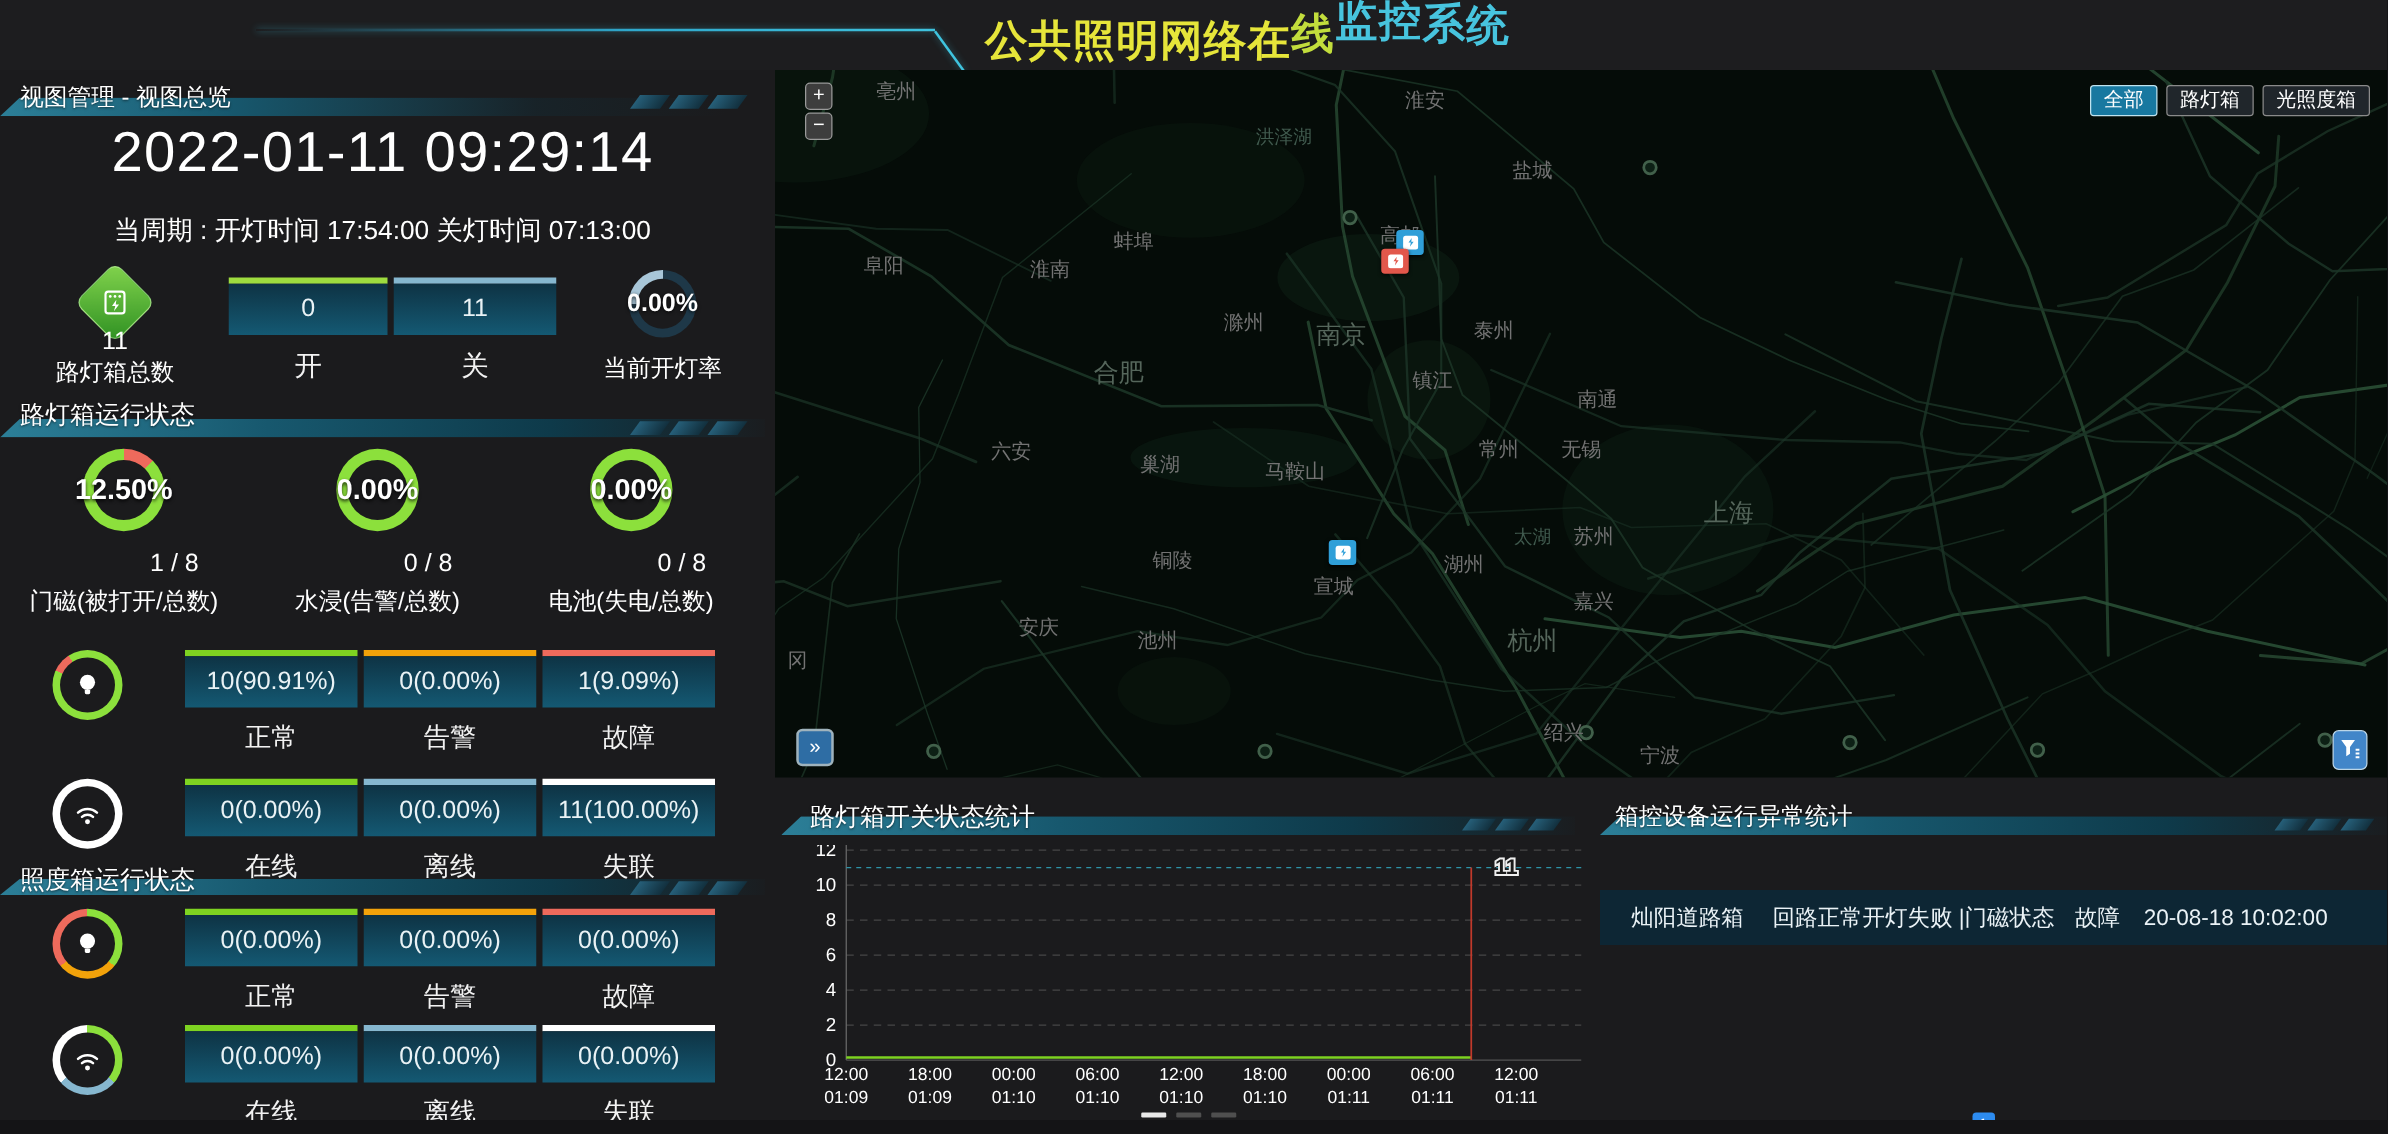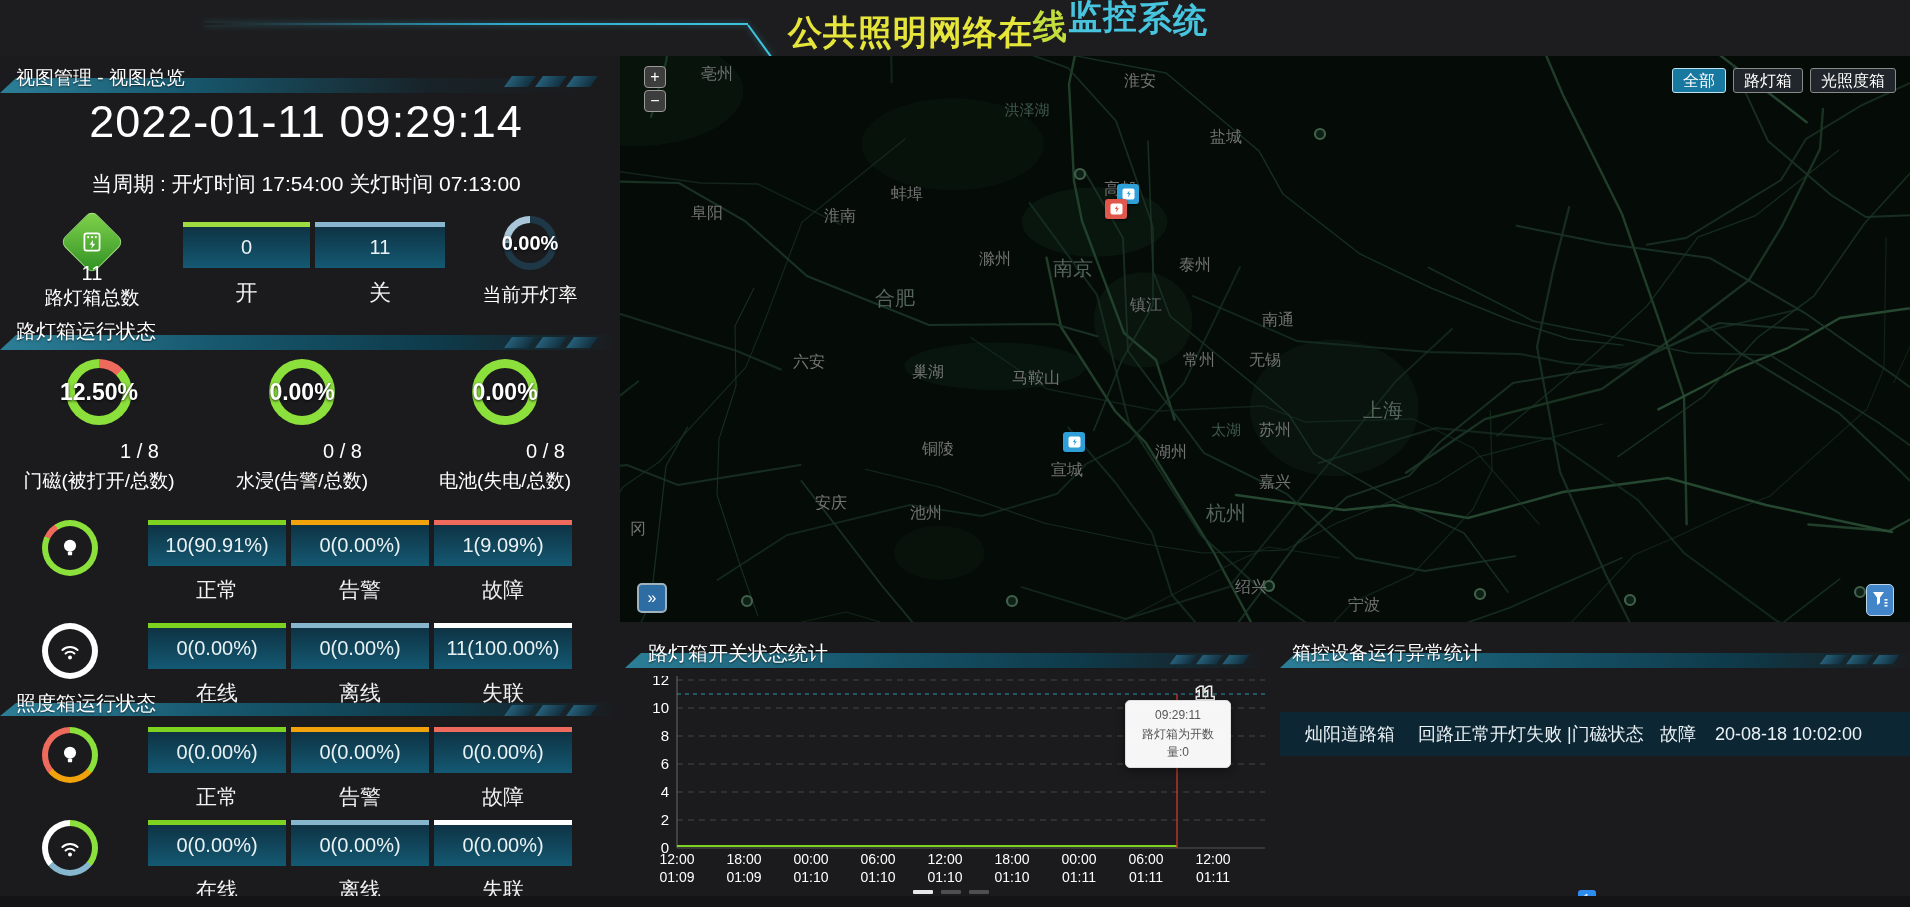--- a/index.html
+++ b/index.html
@@ -376,21 +376,21 @@
         <div class="city n" style="left: 318px; top: 393px;">铜陵</div>
         <div class="city n" style="left: 447px; top: 414px;">宣城</div>
         <div class="city l" style="left: 606px; top: 374px;">太湖</div>
         <div class="city n" style="left: 655px; top: 374px;">苏州</div>
         <div class="city n" style="left: 551px; top: 396px;">湖州</div>
         <div class="city n" style="left: 655px; top: 426px;">嘉兴</div>
         <div class="city n" style="left: 211px; top: 447px;">安庆</div>
         <div class="city n" style="left: 306px; top: 457px;">池州</div>
         <div class="city b" style="left: 606px; top: 457px;">杭州</div>
         <div class="city n" style="left: 631px; top: 531px;">绍兴</div>
-        <div class="city n" style="left: 744px; top: 549px;">宁波</div>
+        <div class="city n" style="left: 708px; top: 549px;">宁波</div>
         <div class="city n" style="left: 18px; top: 473px;">冈</div>
       </div>
     <div id="map-markers">
         <div class="marker" style="left: 497px; top: 128px; background: rgb(47, 159, 216);">
           <svg width="13" height="12" viewBox="0 0 13 12">
             <rect x="0.5" y="0.5" width="12" height="11" rx="2" fill="#fff"></rect>
             <path d="M7.4 2.4 4.8 6h1.9l-.8 3.4 3-4.1H7z" fill="#2f9fd8"></path>
           </svg>
         </div>
         <div class="marker" style="left: 485px; top: 143px; background: rgb(226, 87, 75);">
@@ -455,24 +455,20 @@
         <text x="52" y="188" text-anchor="middle" class="x-label"><tspan x="52">12:00</tspan><tspan x="52" dy="18">01:09</tspan></text>
         <text x="119" y="188" text-anchor="middle" class="x-label"><tspan x="119">18:00</tspan><tspan x="119" dy="18">01:09</tspan></text>
         <text x="186" y="188" text-anchor="middle" class="x-label"><tspan x="186">00:00</tspan><tspan x="186" dy="18">01:10</tspan></text>
         <text x="253" y="188" text-anchor="middle" class="x-label"><tspan x="253">06:00</tspan><tspan x="253" dy="18">01:10</tspan></text>
         <text x="320" y="188" text-anchor="middle" class="x-label"><tspan x="320">12:00</tspan><tspan x="320" dy="18">01:10</tspan></text>
         <text x="387" y="188" text-anchor="middle" class="x-label"><tspan x="387">18:00</tspan><tspan x="387" dy="18">01:10</tspan></text>
         <text x="454" y="188" text-anchor="middle" class="x-label"><tspan x="454">00:00</tspan><tspan x="454" dy="18">01:11</tspan></text>
         <text x="521" y="188" text-anchor="middle" class="x-label"><tspan x="521">06:00</tspan><tspan x="521" dy="18">01:11</tspan></text>
         <text x="588" y="188" text-anchor="middle" class="x-label"><tspan x="588">12:00</tspan><tspan x="588" dy="18">01:11</tspan></text>
       </svg>
-    <div id="chart-tooltip">
-      <div>09:29:11</div>
-      <div>路灯箱为开数量:0</div>
-    </div>
     <div class="carousel" id="chart-carousel">
         <i class="on"></i>
         <i></i>
         <i></i>
       </div>
   </div>
 
   <div id="table-panel">
     <div class="sec-bar" style="left:0;top:13px;width:630px;"></div>
     <div class="panel-title" style="left:12px;font-size:19px;">箱控设备运行异常统计</div>

